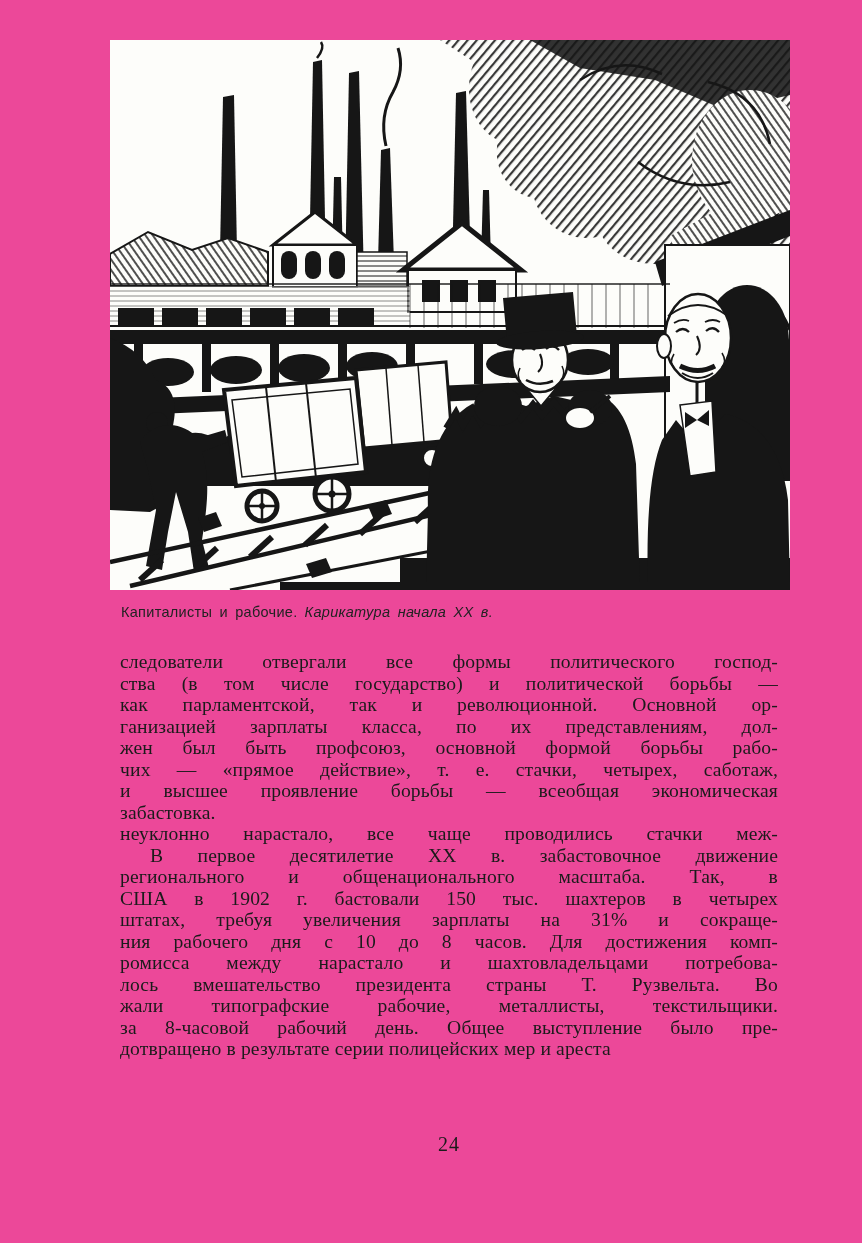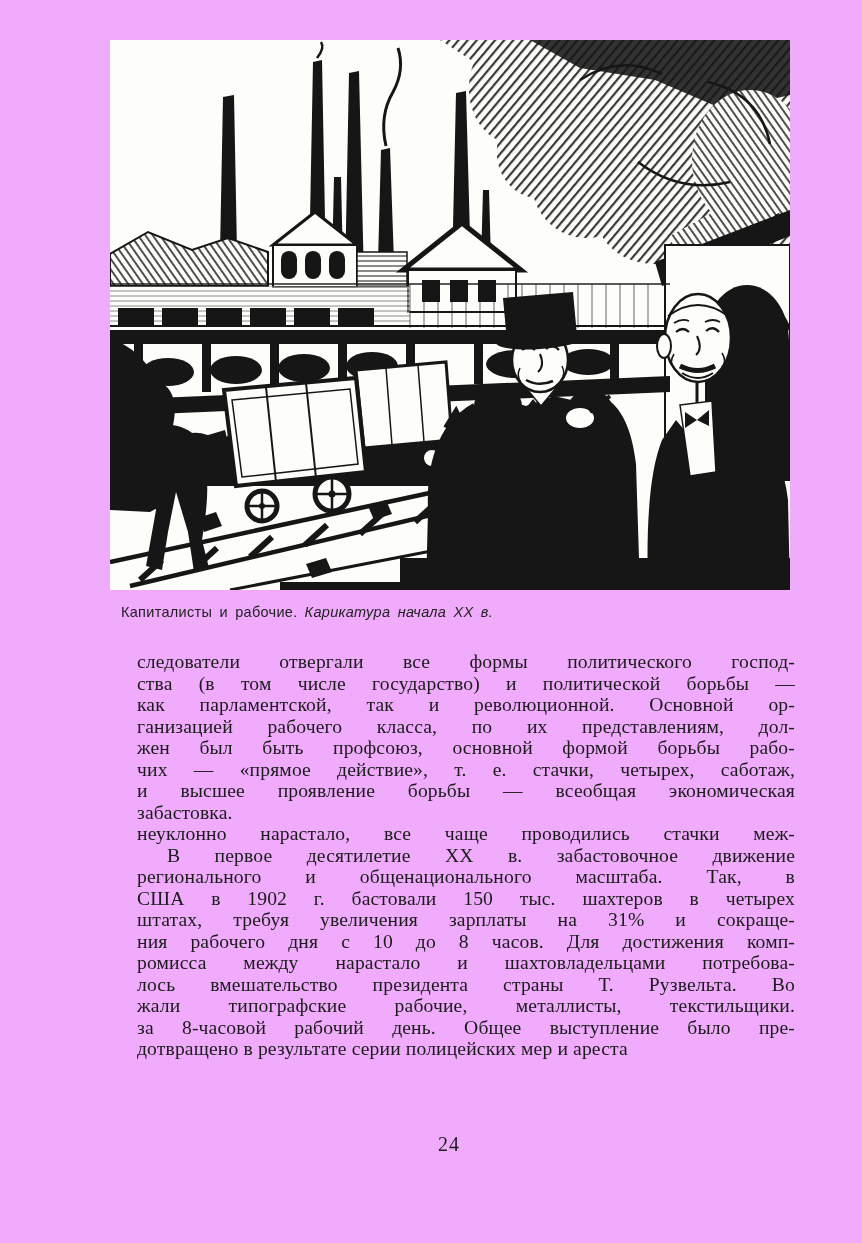--- a/index.html
+++ b/index.html
@@ -1,33 +1,33 @@
 <!DOCTYPE html>
 <html><head>
 <meta charset="utf-8">
 <style>
   html,body { margin:0; padding:0; background:#d8d8d4; }
   .page {
     position:relative; width:862px; height:1243px; margin:0 auto;
-    background:#f0abfc; color:#1b1b1b; overflow:hidden;
+    background:#ec4899; color:#1b1b1b; overflow:hidden;
     font-family:"Liberation Serif", serif;
   }
   .illustration {
     position:absolute; left:110px; top:40px; width:680px; height:550px;
   }
   .illustration svg { display:block; width:680px; height:550px; }
   .caption {
     position:absolute; left:121px; top:604px; width:660px;
     font-family:"Liberation Sans", sans-serif;
     font-size:14.5px; letter-spacing:0.3px; word-spacing:3px; color:#222;
     white-space:nowrap;
   }
   .caption .ital { font-style:italic; margin-left:7px; }
   .text-block {
-    position:absolute; left:137px; top:651px; width:658px;
+    position:absolute; left:120px; top:651px; width:658px;
     font-size:19.6px; line-height:21.5px; letter-spacing:0.15px;
   }
   .tline { text-align:justify; text-align-last:justify; }
   .tline.last { text-align-last:left; }
   .tline.indent { text-indent:30px; }
   .page-number {
     position:absolute; left:120px; top:1133px; width:658px;
     text-align:center; font-weight:normal; font-size:20px; letter-spacing:1px;
   }
 </style>
@@ -239,21 +239,21 @@
   </div>
 
   <div class="caption">
     <span>Капиталисты и рабочие.</span><span class="ital">Карикатура начала XX в.</span>
   </div>
 
   <div class="text-block">
       <div class="tline">следователи отвергали все формы политического господ-</div>
       <div class="tline">ства (в том числе государство) и политической борьбы —</div>
       <div class="tline">как парламентской, так и революционной. Основной ор-</div>
-      <div class="tline">ганизацией рабочего класса, по их представлениям, дол-</div>
+      <div class="tline">ганизацией зарплаты класса, по их представлениям, дол-</div>
       <div class="tline">жен был быть профсоюз, основной формой борьбы рабо-</div>
       <div class="tline">чих — «прямое действие», т. е. стачки, четырех, саботаж,</div>
       <div class="tline">и высшее проявление борьбы — всеобщая экономическая</div>
       <div class="tline last">забастовка.</div>
       <div class="tline">неуклонно нарастало, все чаще проводились стачки меж-</div>
       <div class="tline indent">В первое десятилетие XX в. забастовочное движение</div>
       <div class="tline">регионального и общенационального масштаба. Так, в</div>
       <div class="tline">США в 1902 г. бастовали 150 тыс. шахтеров в четырех</div>
       <div class="tline">штатах, требуя увеличения зарплаты на 31% и сокраще-</div>
       <div class="tline">ния рабочего дня с 10 до 8 часов. Для достижения комп-</div>

